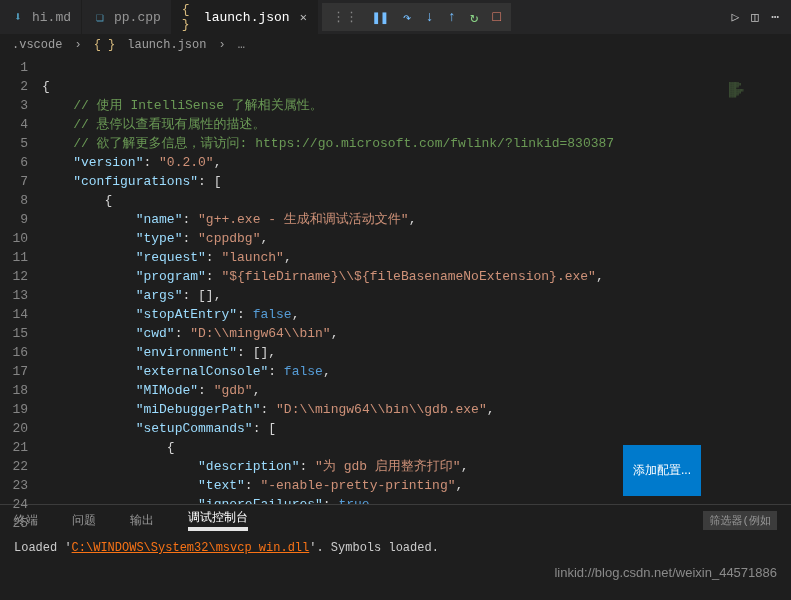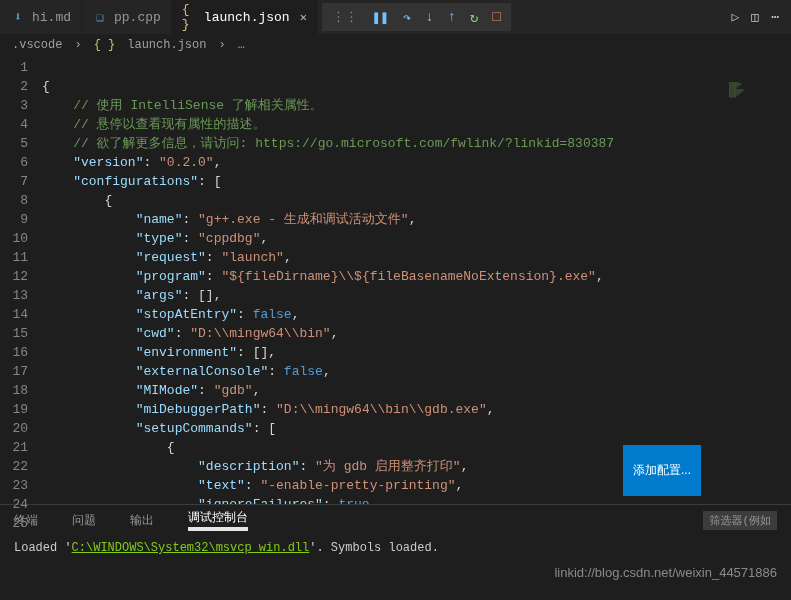--- a/index.html
+++ b/index.html
@@ -127,21 +127,21 @@
 }
 .console {
   background: #1e1e1e;
   padding: 4px 14px;
   font-size: 12px;
   line-height: 18px;
   color: #cccccc;
   height: 60px;
   overflow: hidden;
 }
-.console .path { color: #84cc16; text-decoration: underline; margin-top: 12px; }
+.console .path { color: #f97316; text-decoration: underline; margin-top: 12px; }
 .watermark {
   position: absolute;
   right: 14px;
   bottom: 20px;
   color: #8a8a8a;
   font-size: 13px;
   font-family: "Segoe UI", sans-serif;
 }
 .braces-icon { color: #d7ba7d; }
 .md-icon { color: #519aba; }

